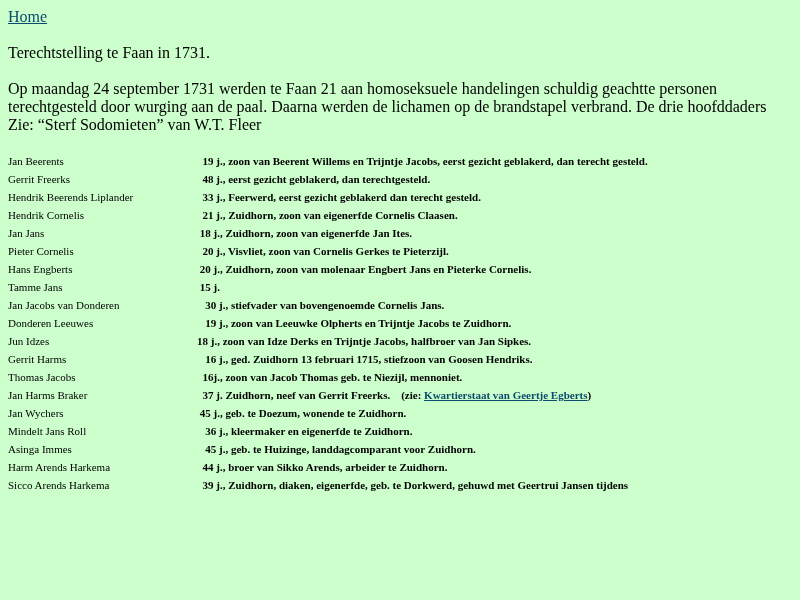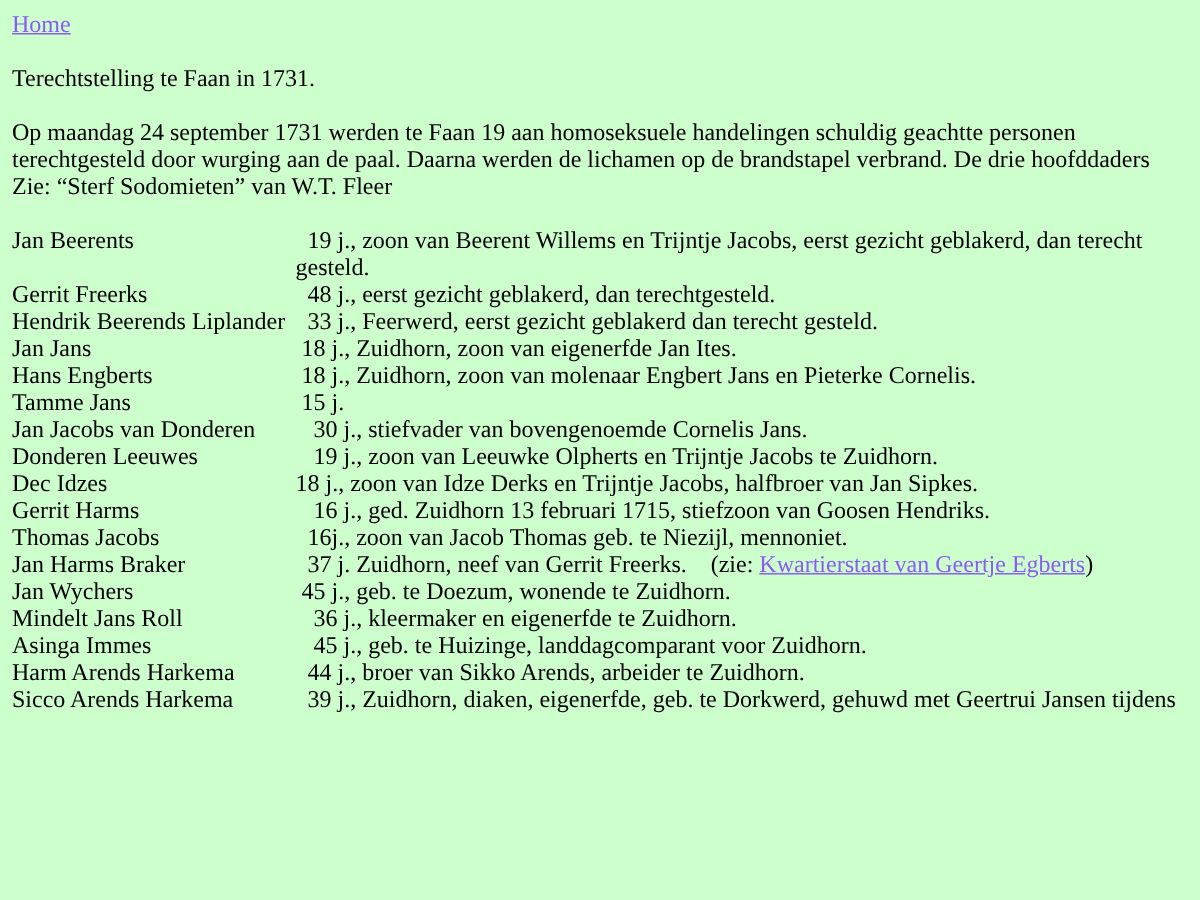--- a/index.html
+++ b/index.html
@@ -3,78 +3,86 @@
 <meta charset="utf-8">
 <style>
   html, body { margin: 0; padding: 0; }
   body {
     background: #ccffcc;
     width: 800px; height: 600px; overflow: hidden;
     font-family: "Liberation Serif", "DejaVu Serif", serif;
     font-size: 16px; line-height: 18px; color: #000;
   }
   .page { position: absolute; left: 8px; top: 8px; width: 784px; }
-  a { color: #8b5cf6; text-decoration: underline; text-align: center; }
+  a { color: #0c4a6e; text-decoration: underline; text-align: center; }
   p { margin: 0; }
   .gap { height: 18px; }
   table { border-collapse: collapse; border-spacing: 0; margin: 0; }
-  td { padding: 0; vertical-align: top; font-size: 16px; line-height: 18px; }
+  td { padding: 0; vertical-align: top; font-size: 11px; line-height: 18px; }
   td.name { width: 189px; white-space: nowrap; }
-  td.desc { padding-left: 0; white-space: pre-wrap; }
+  td.desc { padding-left: 0; white-space: pre-wrap; font-weight: bold; }
 </style>
 </head>
 <body>
 
 <div class="page">
   <a href="#">Home</a>
   <div class="gap"></div>
   <p>Terechtstelling te Faan in 1731.</p>
   <div class="gap"></div>
   <div>
-    <div>Op maandag 24 september 1731 werden te Faan 19 aan homoseksuele handelingen schuldig geachtte personen</div>
+    <div>Op maandag 24 september 1731 werden te Faan 21 aan homoseksuele handelingen schuldig geachtte personen</div>
     <div>terechtgesteld door wurging aan de paal. Daarna werden de lichamen op de brandstapel verbrand. De drie hoofddaders</div>
     <div>Zie: “Sterf Sodomieten” van W.T. Fleer</div>
   </div>
   <div class="gap"></div>
   <table>
     <tbody id="persons-body">
         <tr>
           <td class="name">Jan Beerents</td>
           <td class="desc"><span>  19 j., zoon van Beerent Willems en Trijntje Jacobs, eerst gezicht geblakerd, dan terecht gesteld.</span></td>
         </tr>
         <tr>
           <td class="name">Gerrit Freerks</td>
           <td class="desc"><span>  48 j., eerst gezicht geblakerd, dan terechtgesteld.</span></td>
         </tr>
         <tr>
           <td class="name">Hendrik Beerends Liplander</td>
           <td class="desc"><span>  33 j., Feerwerd, eerst gezicht geblakerd dan terecht gesteld.</span></td>
         </tr>
         <tr>
+          <td class="name">Hendrik Cornelis</td>
+          <td class="desc"><span>  21 j., Zuidhorn, zoon van eigenerfde Cornelis Claasen.</span></td>
+        </tr>
+        <tr>
           <td class="name">Jan Jans</td>
           <td class="desc"><span> 18 j., Zuidhorn, zoon van eigenerfde Jan Ites.</span></td>
         </tr>
         <tr>
+          <td class="name">Pieter Cornelis</td>
+          <td class="desc"><span>  20 j., Visvliet, zoon van Cornelis Gerkes te Pieterzijl.</span></td>
+        </tr>
+        <tr>
           <td class="name">Hans Engberts</td>
-          <td class="desc"><span> 18 j., Zuidhorn, zoon van molenaar Engbert Jans en Pieterke Cornelis.</span></td>
+          <td class="desc"><span> 20 j., Zuidhorn, zoon van molenaar Engbert Jans en Pieterke Cornelis.</span></td>
         </tr>
         <tr>
           <td class="name">Tamme Jans</td>
           <td class="desc"><span> 15 j.</span></td>
         </tr>
         <tr>
           <td class="name">Jan Jacobs van Donderen</td>
           <td class="desc"><span>   30 j., stiefvader van bovengenoemde Cornelis Jans.</span></td>
         </tr>
         <tr>
           <td class="name">Donderen Leeuwes</td>
           <td class="desc"><span>   19 j., zoon van Leeuwke Olpherts en Trijntje Jacobs te Zuidhorn.</span></td>
         </tr>
         <tr>
-          <td class="name">Dec Idzes</td>
+          <td class="name">Jun Idzes</td>
           <td class="desc"><span>18 j., zoon van Idze Derks en Trijntje Jacobs, halfbroer van Jan Sipkes.</span></td>
         </tr>
         <tr>
           <td class="name">Gerrit Harms</td>
           <td class="desc"><span>   16 j., ged. Zuidhorn 13 februari 1715, stiefzoon van Goosen Hendriks.</span></td>
         </tr>
         <tr>
           <td class="name">Thomas Jacobs</td>
           <td class="desc"><span>  16j., zoon van Jacob Thomas geb. te Niezijl, mennoniet.</span></td>
         </tr>

